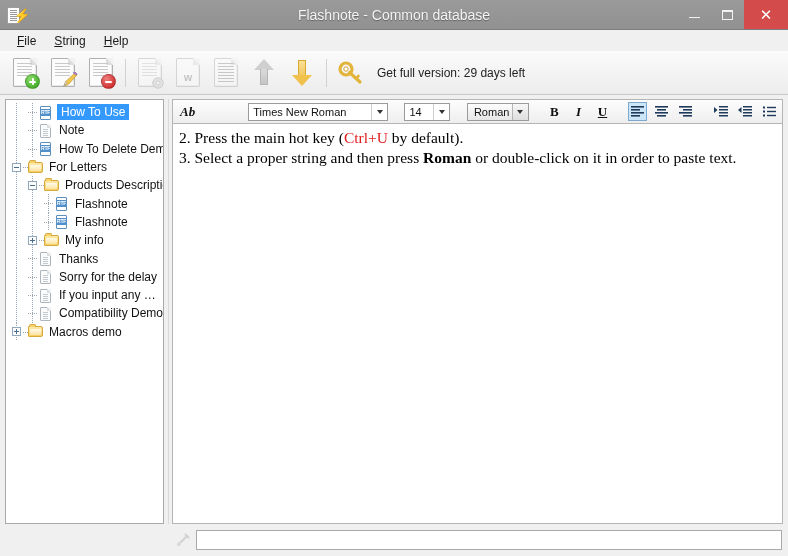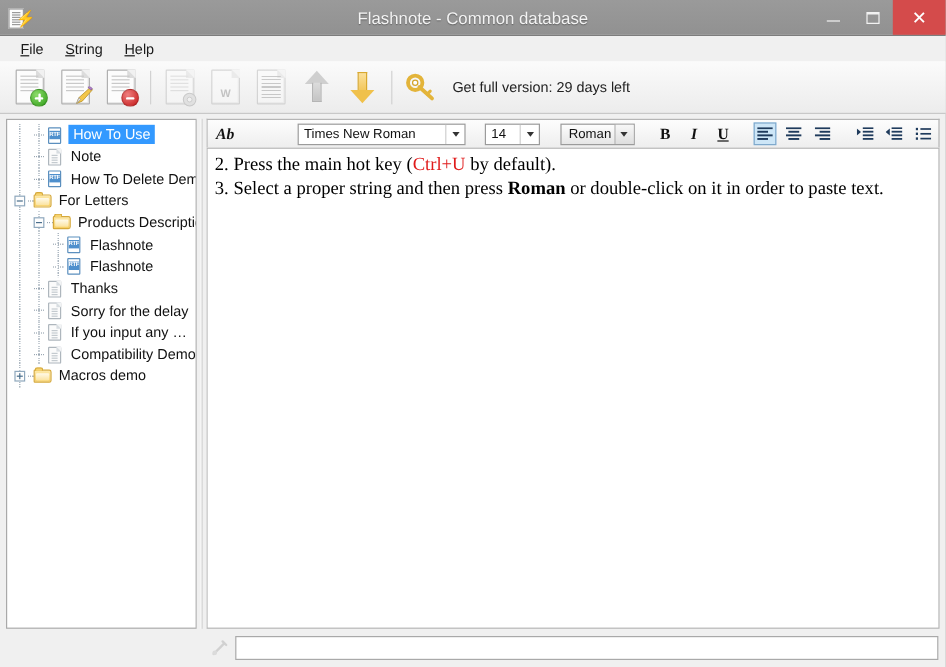--- a/index.html
+++ b/index.html
@@ -461,20 +461,32 @@
               <div class="vline" style="left: 42px;"></div>
             </div>
             <div class="dots"></div>
             <div class="ficon">
               <div class="rtficon">
                 <div class="rtfband"></div>
                 <div class="rtftxt">RTF</div>
               </div>
             </div>
             <div class="nlabel">Flashnote</div>
+          </div>
+          <div class="node">
+            <div class="ind" style="width: 22px;">
+              <div class="vline" style="left: 10px;"></div>
+              <div class="vline" style="left: 26px;"></div>
+            </div>
+            <div class="toggle plus"></div>
+            <div class="dots" style="flex-basis: 5px; width: 5px;"></div>
+            <div class="ficon">
+              <div class="folder"></div>
+            </div>
+            <div class="nlabel">My info</div>
           </div>
           <div class="node">
             <div class="ind" style="width: 22px;">
               <div class="vline" style="left: 10px;"></div>
               <div class="vline" style="left: 26px;"></div>
             </div>
             <div class="dots"></div>
             <div class="ficon">
               <div class="docicon">
                 <div class="ll"></div>

